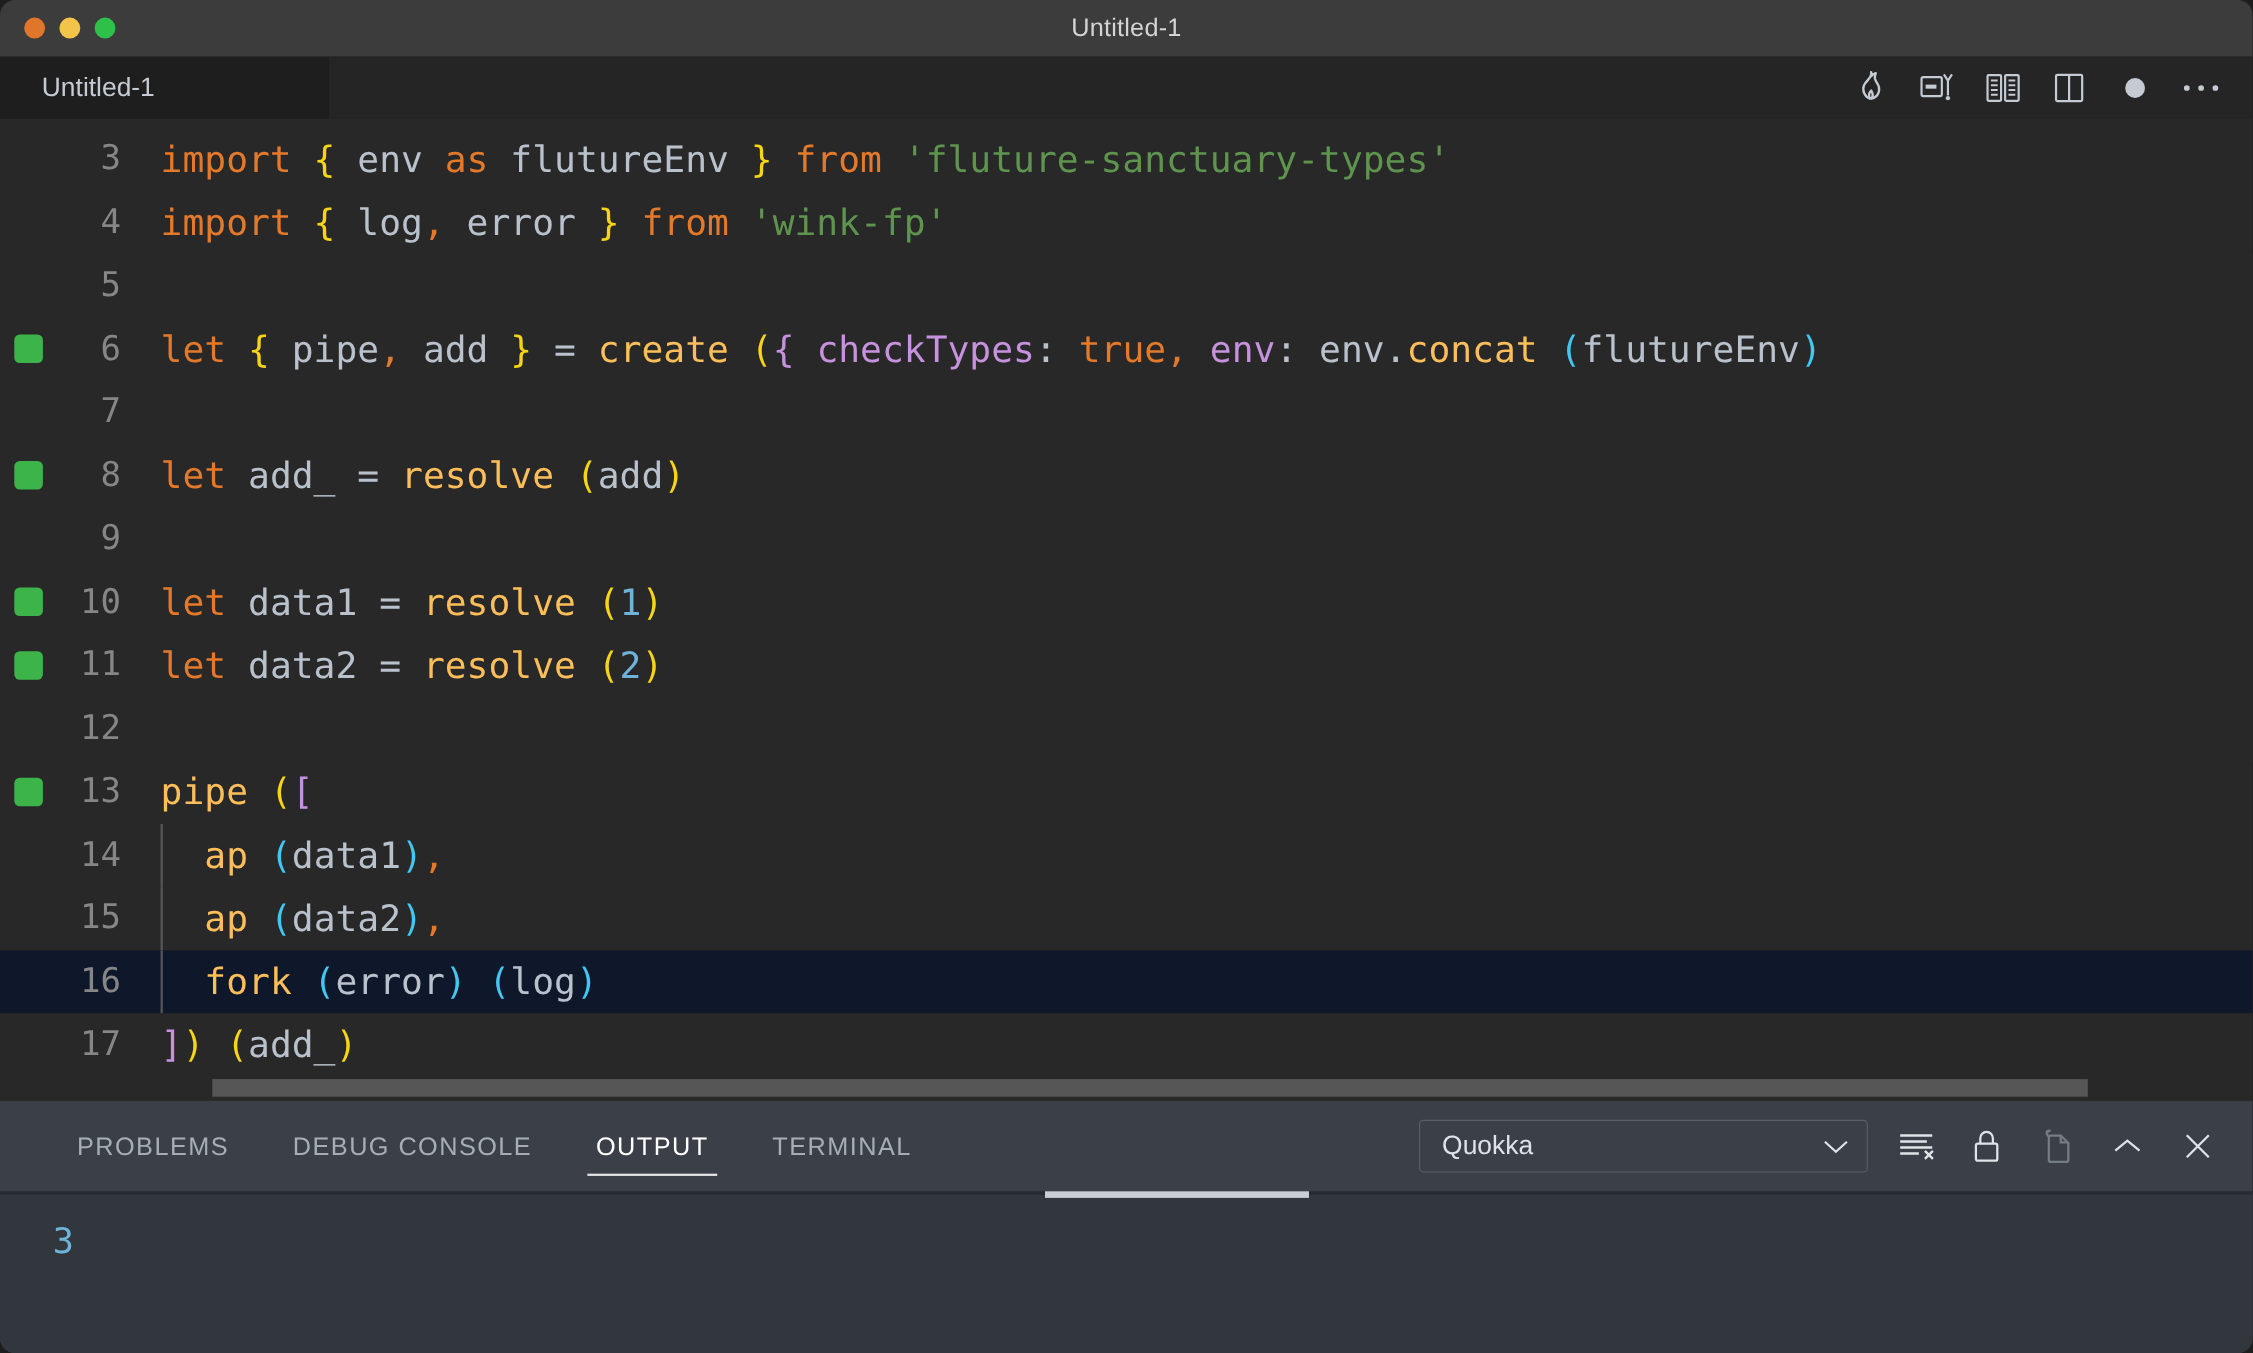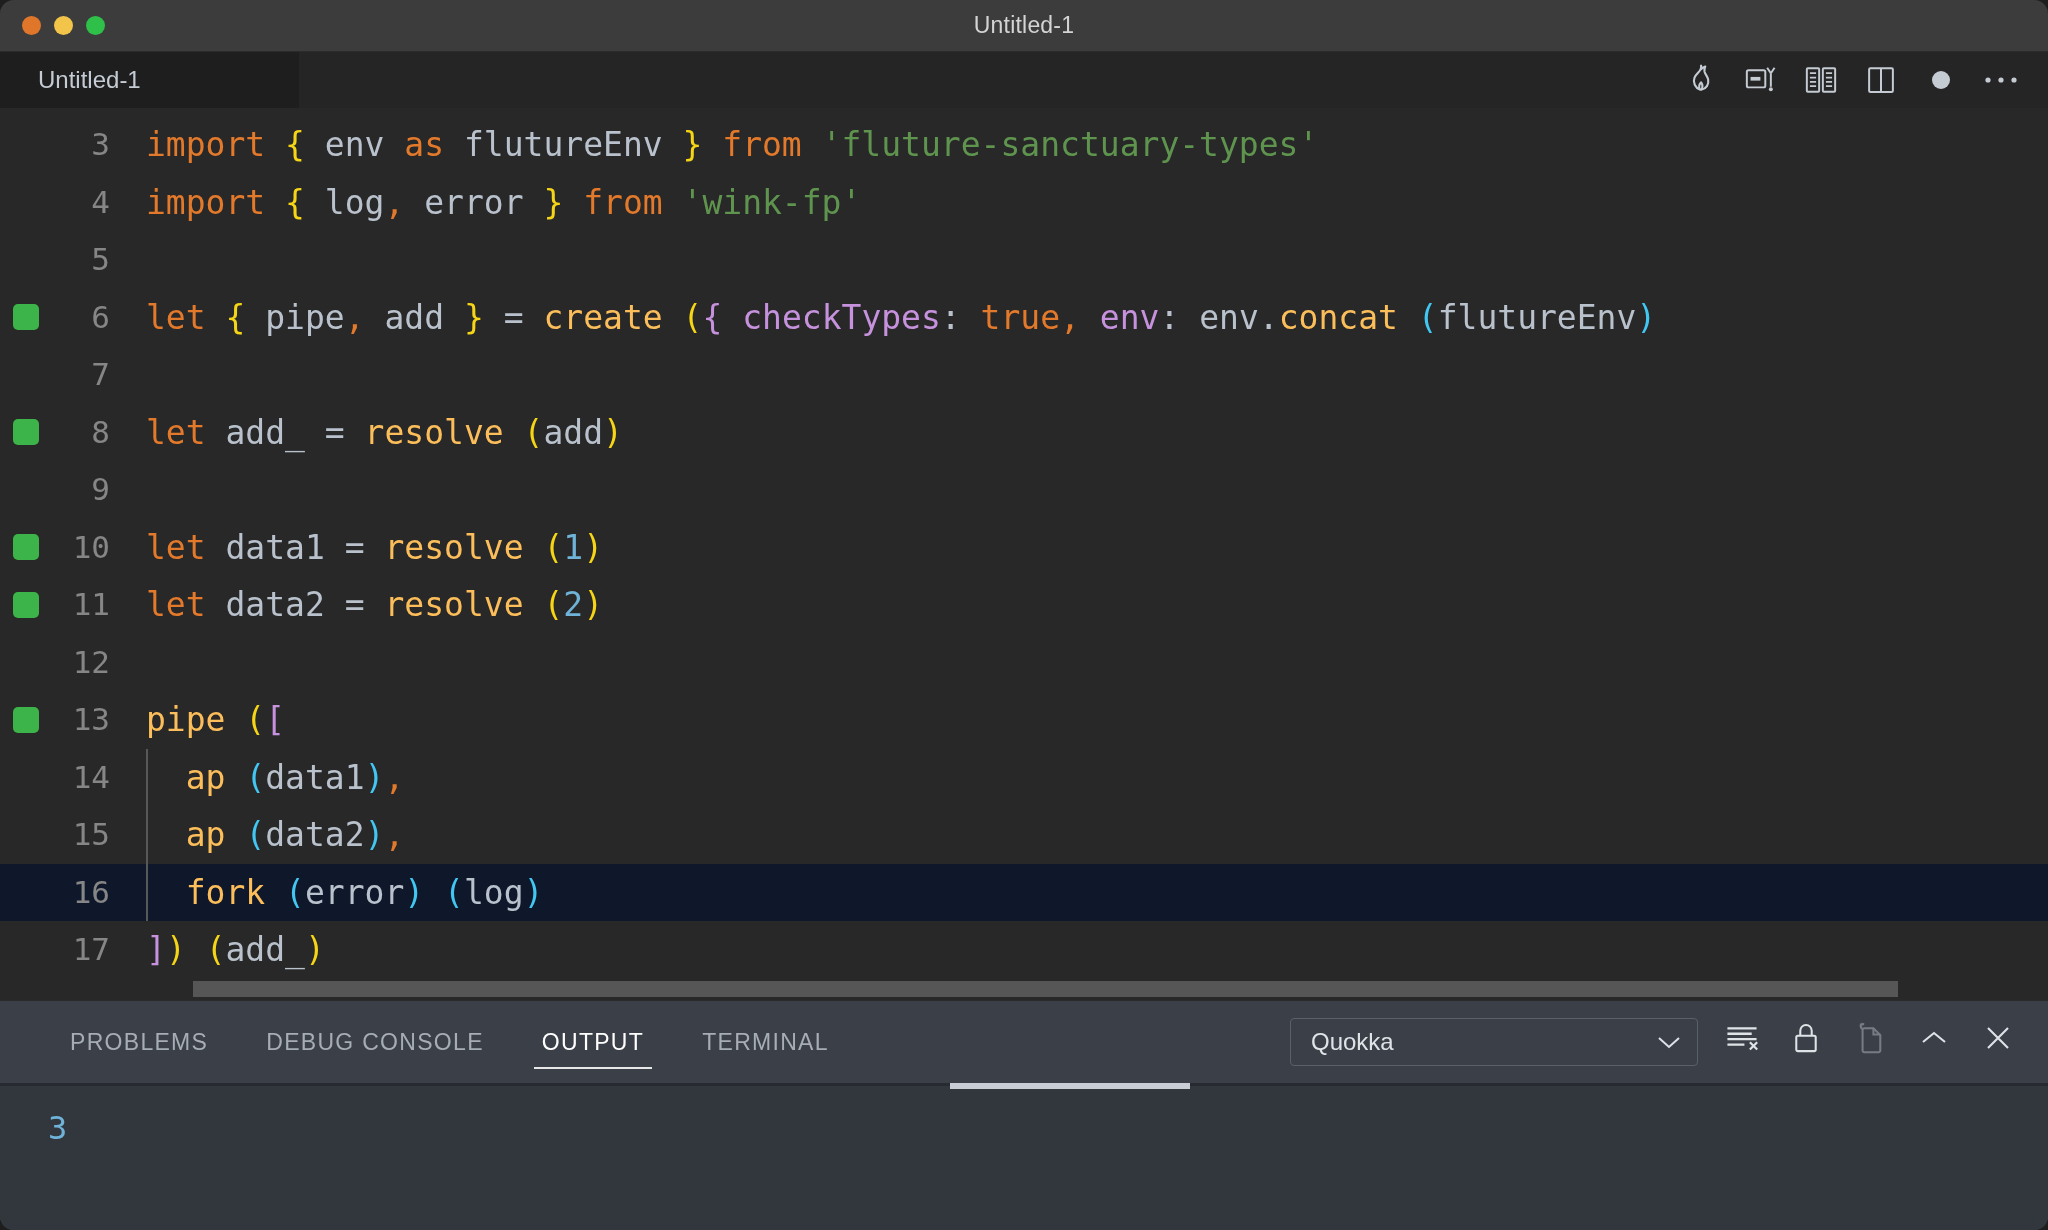--- a/index.html
+++ b/index.html
@@ -206,21 +206,21 @@
     content: "";
     position: absolute;
     left: 14px; right: 14px;
     bottom: 14px;
     height: 2px;
     background: #e7e7e7;
   }
   .panel-right {
     margin-left: auto;
     display: flex;
-    align-items: flex-start;
+    align-items: center;
     gap: 24px;
   }
   .select-box {
     width: 408px;
     height: 48px;
     border: 1px solid #5a6069;
     border-radius: 4px;
     display: flex;
     align-items: center;
     padding: 0 14px 0 20px;

